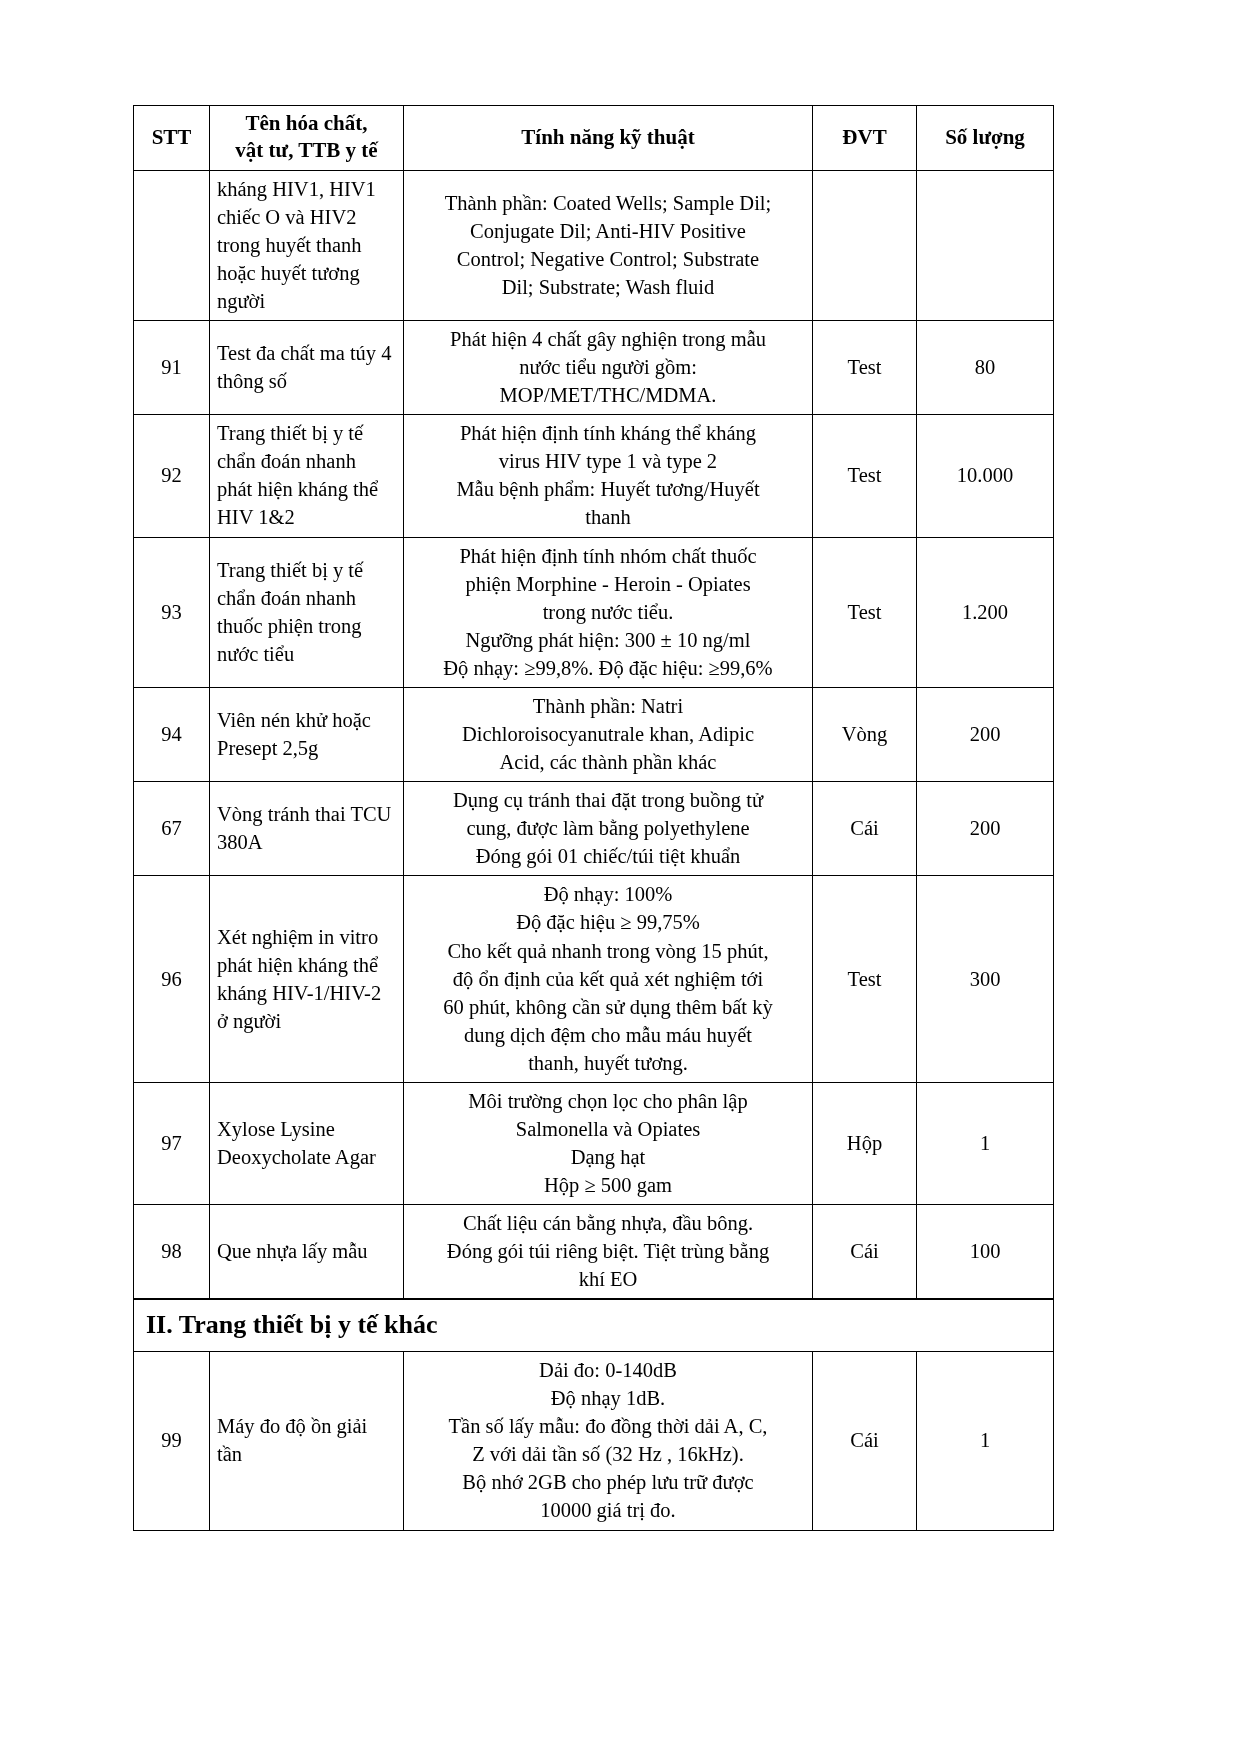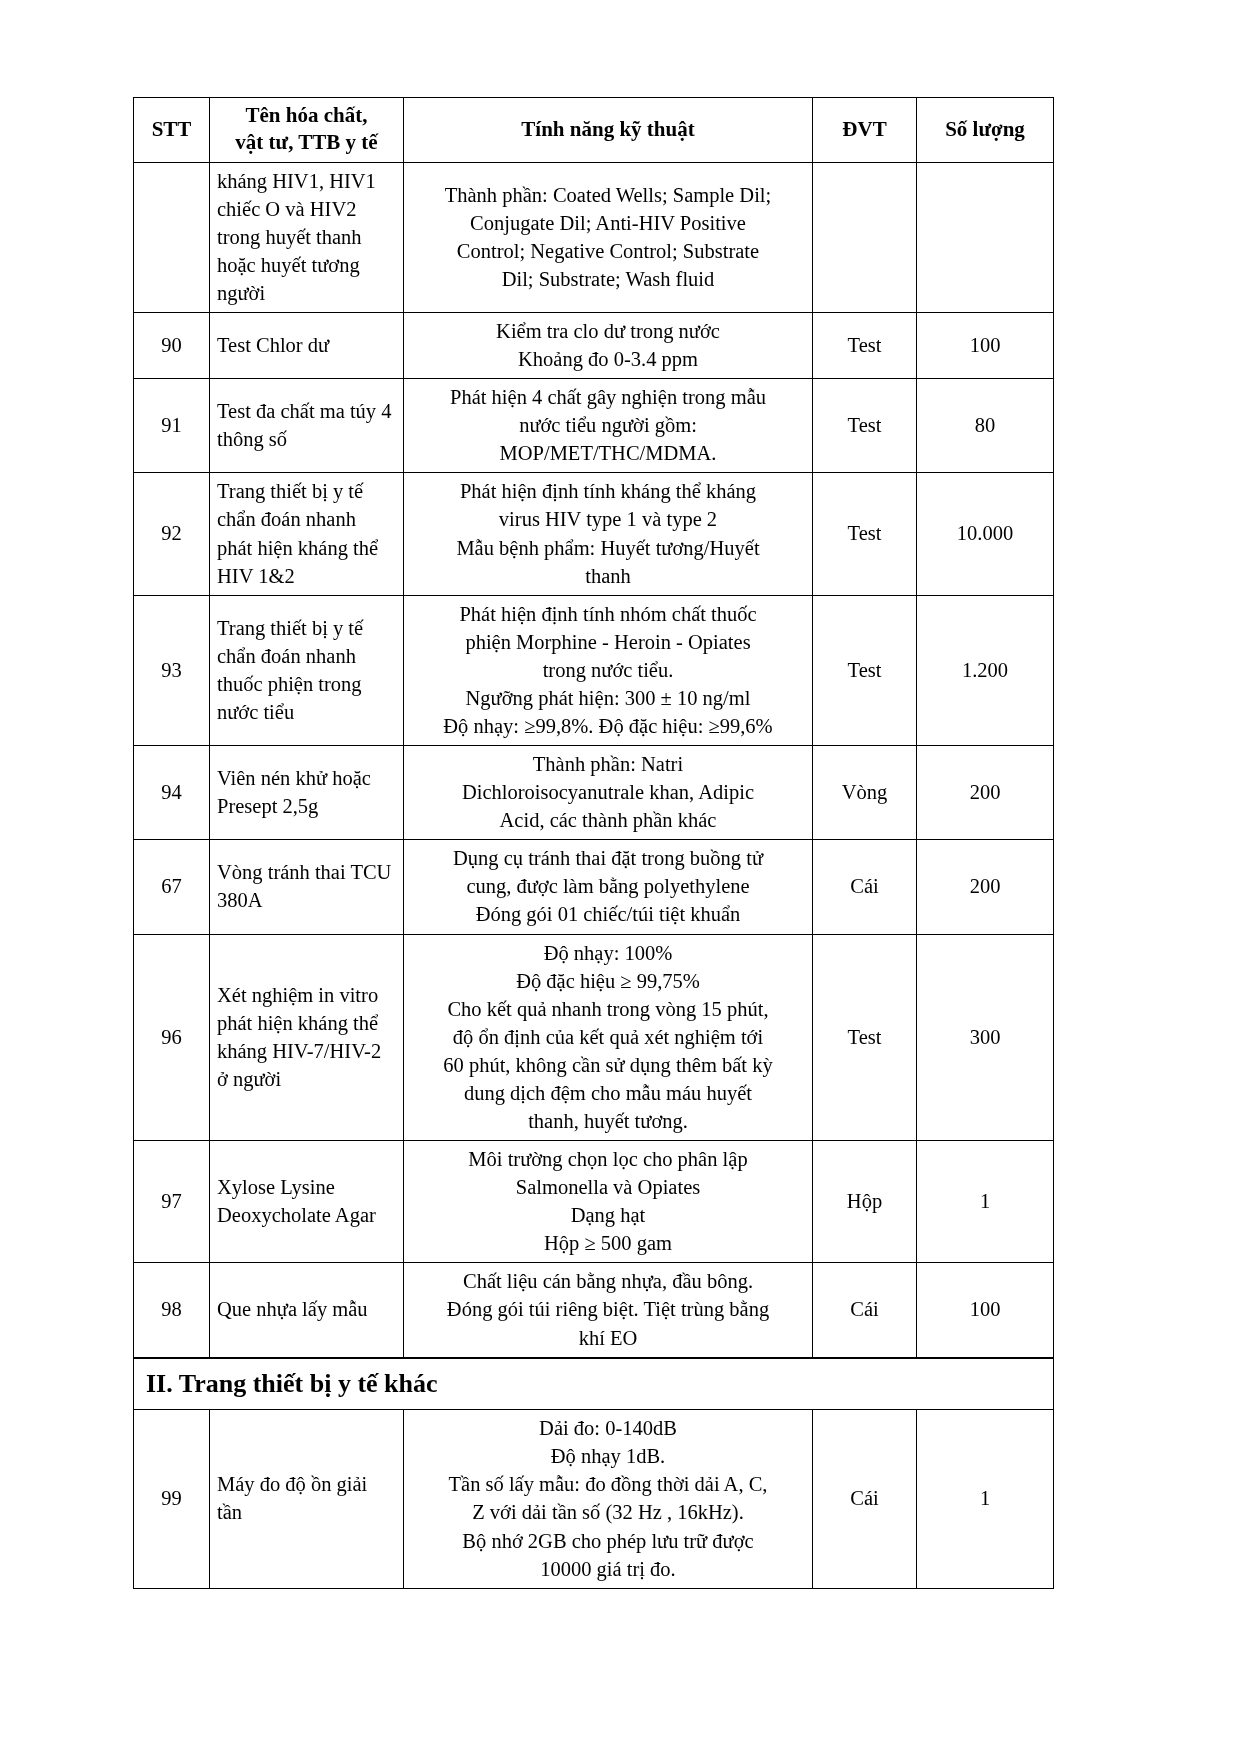--- a/index.html
+++ b/index.html
@@ -17,21 +17,21 @@
   }
   .page {
     position: relative;
     width: 1241px;
     height: 1755px;
     box-sizing: border-box;
     padding: 97px 0 0 0;
   }
   table.spec-table {
     width: 920px;
-    margin: 0 auto 0 133px;
+    margin: 8px auto 0 133px;
     border-collapse: collapse;
     table-layout: fixed;
     font-size: 20.5px;
     line-height: 1.37;
   }
   table.spec-table th,
   table.spec-table td {
     border: 1px solid #000000;
     padding: 4px 7px 5px 7px;
     vertical-align: middle;
@@ -102,30 +102,20 @@
           <td class="spec">
             <span class="spec-line">Thành phần: Coated Wells; Sample Dil;</span>
             <span class="spec-line">Conjugate Dil; Anti-HIV Positive</span>
             <span class="spec-line">Control; Negative Control; Substrate</span>
             <span class="spec-line">Dil; Substrate; Wash fluid</span>
           </td>
           <td class="unit"></td>
           <td class="qty"></td>
         </tr>
         <tr>
-          <td class="stt">90</td>
-          <td class="name">Test Chlor dư</td>
-          <td class="spec">
-            <span class="spec-line">Kiểm tra clo dư trong nước</span>
-            <span class="spec-line">Khoảng đo 0-3.4 ppm</span>
-          </td>
-          <td class="unit">Test</td>
-          <td class="qty">100</td>
-        </tr>
-        <tr>
           <td class="stt">91</td>
           <td class="name">Test đa chất ma túy 4 thông số</td>
           <td class="spec">
             <span class="spec-line">Phát hiện 4 chất gây nghiện trong mẫu</span>
             <span class="spec-line">nước tiểu người gồm:</span>
             <span class="spec-line">MOP/MET/THC/MDMA.</span>
           </td>
           <td class="unit">Test</td>
           <td class="qty">80</td>
         </tr>
@@ -171,21 +161,21 @@
           <td class="spec">
             <span class="spec-line">Dụng cụ tránh thai đặt trong buồng tử</span>
             <span class="spec-line">cung, được làm bằng polyethylene</span>
             <span class="spec-line">Đóng gói 01 chiếc/túi tiệt khuẩn</span>
           </td>
           <td class="unit">Cái</td>
           <td class="qty">200</td>
         </tr>
         <tr>
           <td class="stt">96</td>
-          <td class="name">Xét nghiệm in vitro phát hiện kháng thể kháng HIV-7/HIV-2 ở người</td>
+          <td class="name">Xét nghiệm in vitro phát hiện kháng thể kháng HIV-1/HIV-2 ở người</td>
           <td class="spec">
             <span class="spec-line">Độ nhạy: 100%</span>
             <span class="spec-line">Độ đặc hiệu ≥ 99,75%</span>
             <span class="spec-line">Cho kết quả nhanh trong vòng 15 phút,</span>
             <span class="spec-line">độ ổn định của kết quả xét nghiệm tới</span>
             <span class="spec-line">60 phút, không cần sử dụng thêm bất kỳ</span>
             <span class="spec-line">dung dịch đệm cho mẫu máu huyết</span>
             <span class="spec-line">thanh, huyết tương.</span>
           </td>
           <td class="unit">Test</td>

